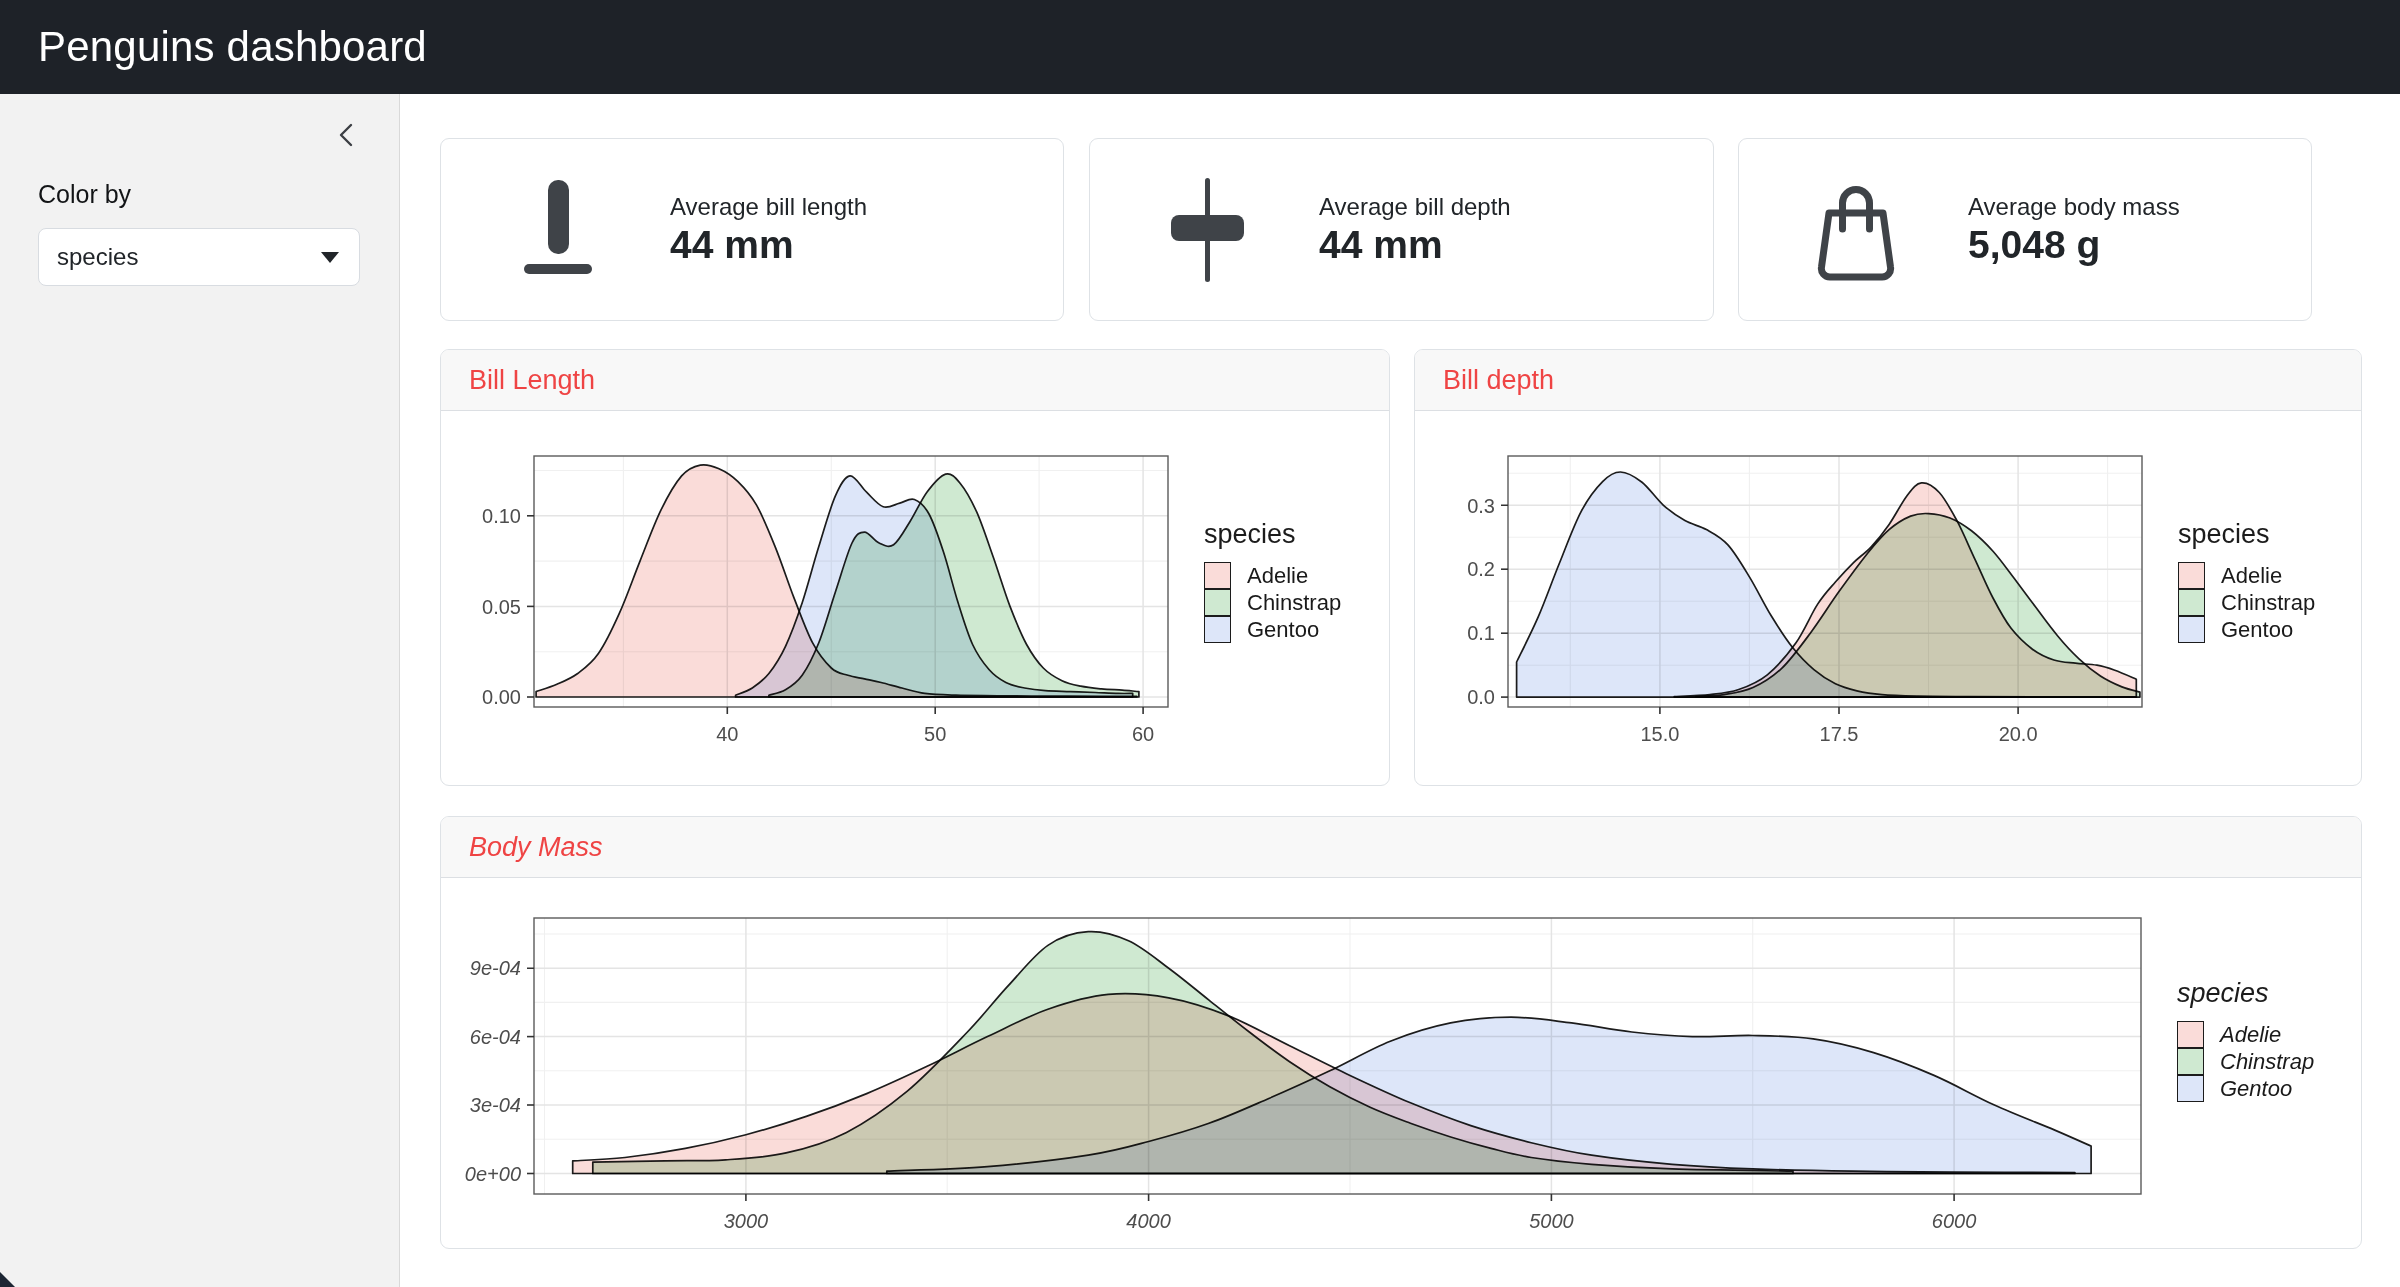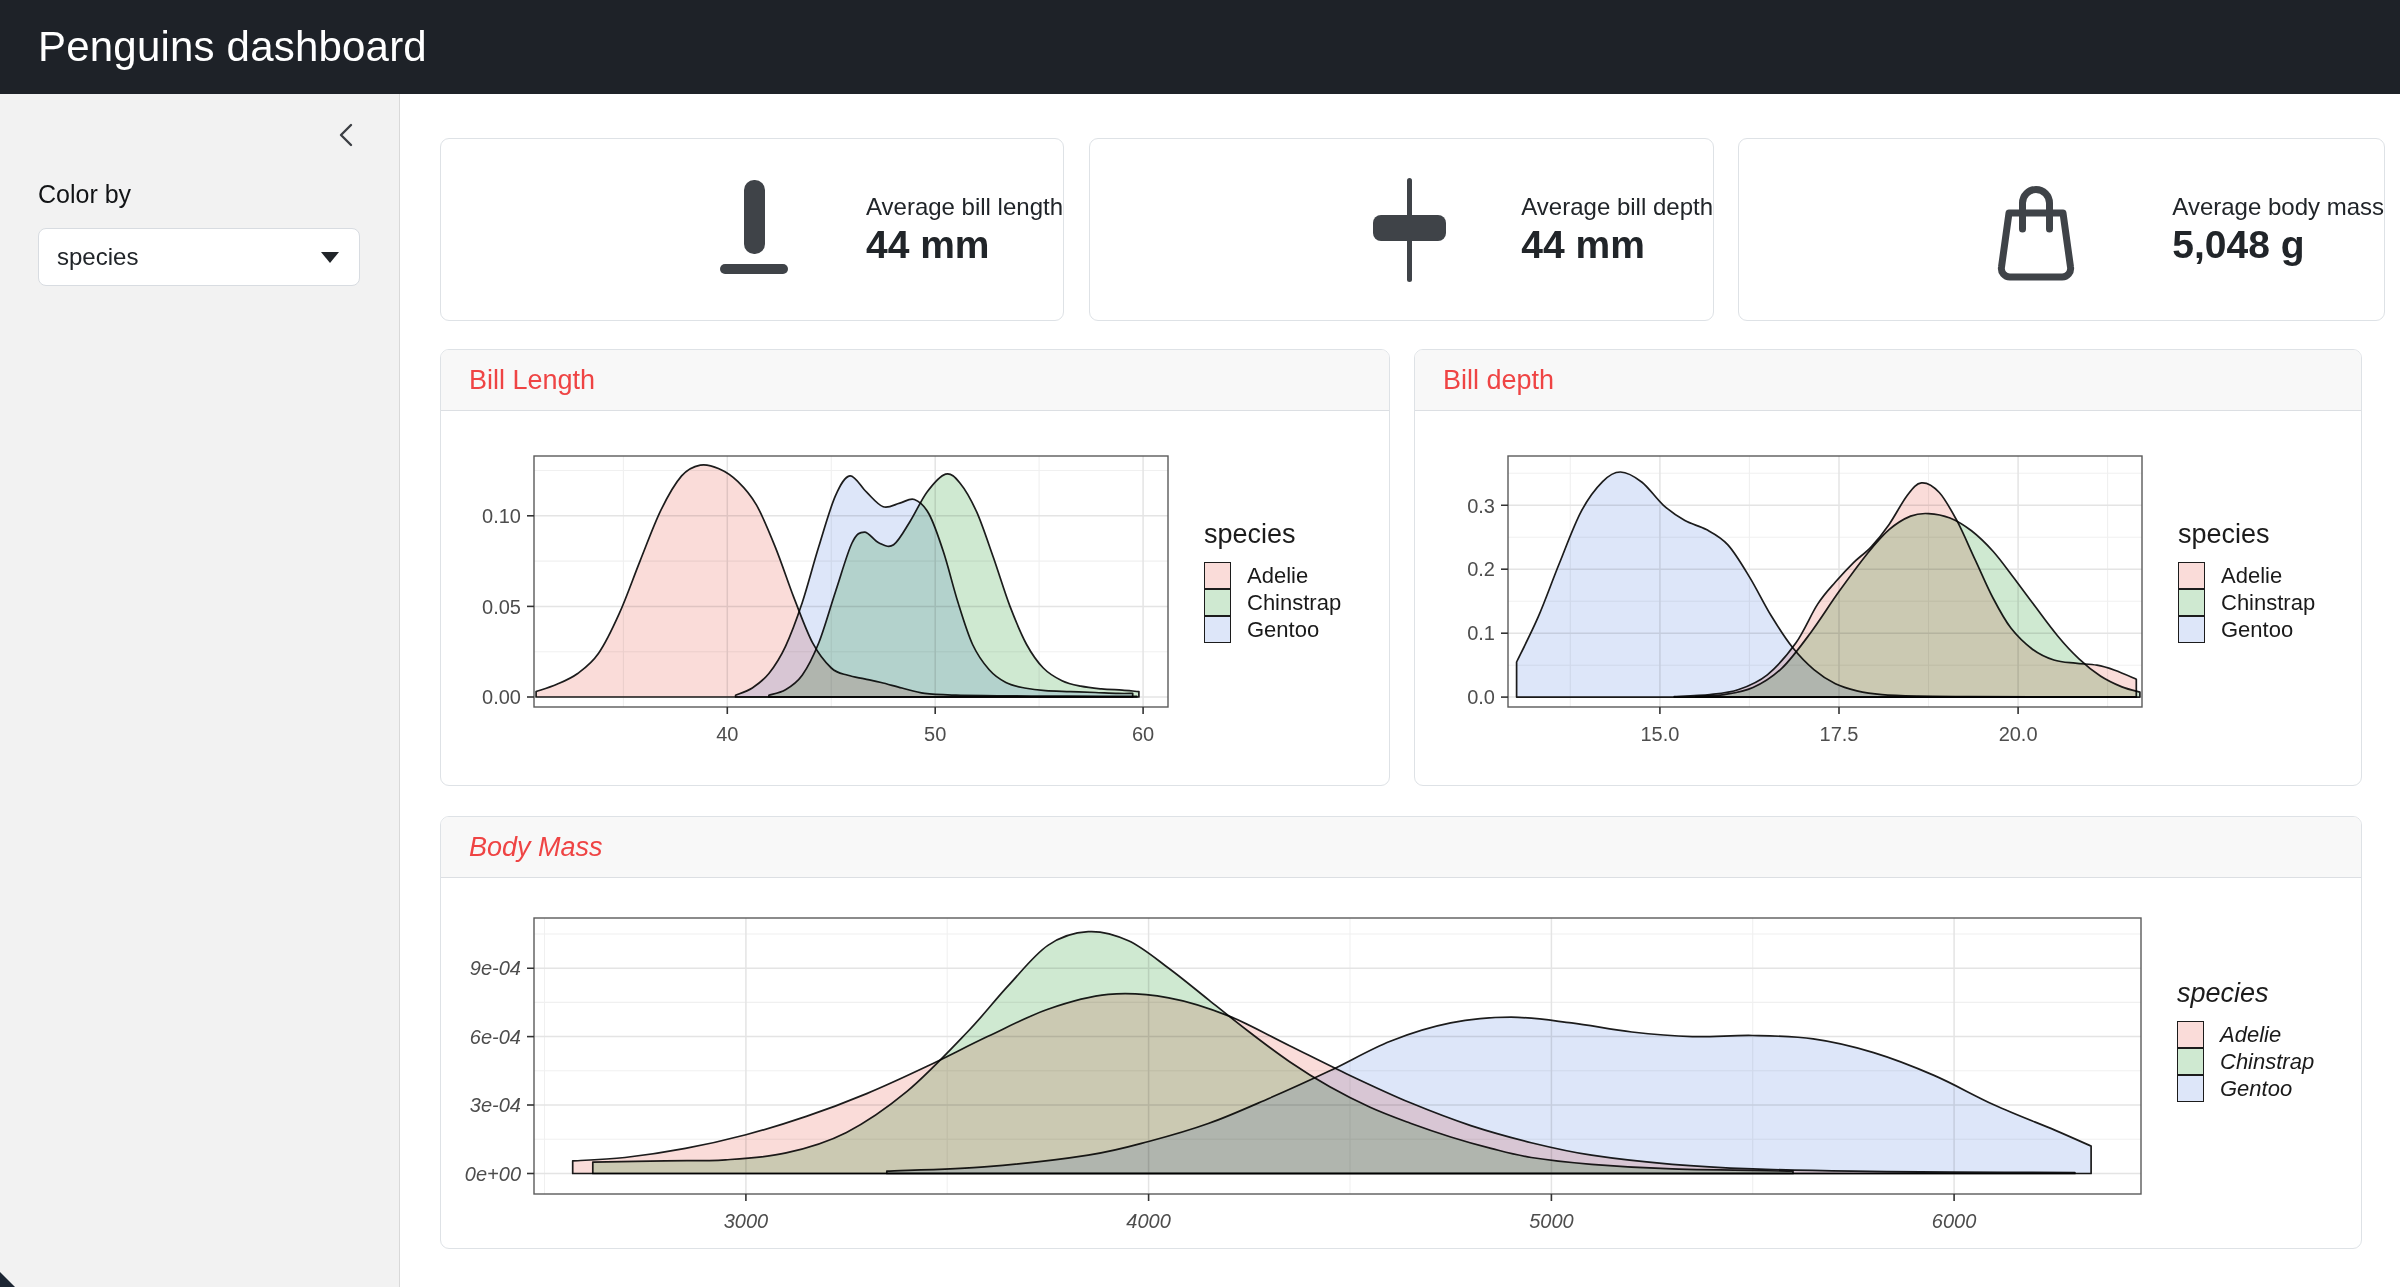--- a/index.html
+++ b/index.html
@@ -20,21 +20,21 @@
   .select-box{position:absolute;top:134px;left:38px;width:322px;height:58px;background:#ffffff;
               border:1px solid #d8dce1;border-radius:8px;box-sizing:border-box;display:flex;
               align-items:center;justify-content:space-between;padding:0 20px 0 18px;cursor:pointer;}
   .select-box .value{font-size:24px;color:#212529;}
   .caret{width:0;height:0;border-left:9px solid transparent;border-right:9px solid transparent;
          border-top:11px solid #212529;}
 
   
   .vbox{position:absolute;top:138px;height:183px;background:#fff;border:1px solid #dee2e6;
         border-radius:9px;box-sizing:border-box;display:flex;align-items:center;
-        padding-left:24px;justify-content:flex-end;}
+        padding-left:67px;}
   .vb-icon{width:100px;height:120px;flex:none;}
   .vb-text{margin-left:62px;}
   .vb-title{font-size:24px;color:#212529;}
   .vb-value{font-size:39px;font-weight:700;color:#212529;margin-top:2px;}
 
   
   .card{position:absolute;background:#fff;border:1px solid #dee2e6;border-radius:9px;
         box-sizing:border-box;overflow:hidden;}
   .card-header{height:60px;background:#f8f8f8;border-bottom:1px solid #dcdfe3;
                display:flex;align-items:center;padding-left:28px;font-size:27px;color:#ef4444;}
@@ -96,21 +96,21 @@
         <rect x="48" y="8" width="5" height="104" rx="2.5" fill="#3f4348"></rect>
         <rect x="14" y="45" width="73" height="26" rx="8" fill="#3f4348"></rect>
       </svg>
     </div>
     <div class="vb-text">
       <div class="vb-title">Average bill depth</div>
       <div class="vb-value">44 mm</div>
     </div>
   </div>
 
-  <div class="vbox" style="left:1738px;width:647px;gap:24px;">
+  <div class="vbox" style="left:1738px;width:574px;">
     <div class="vb-icon">
       <svg width="100" height="120" viewBox="0 0 100 120" fill="none" stroke="#3f4348" stroke-width="7">
         <path d="M23 43 H77 L84.5 97 a8.5 8.5 0 0 1 -8.5 10 H24 a8.5 8.5 0 0 1 -8.5 -10 Z" stroke-linejoin="round"></path>
         <path d="M36.5 59 V33 a13.5 13.5 0 0 1 27 0 V59" stroke-linecap="round"></path>
       </svg>
     </div>
     <div class="vb-text">
       <div class="vb-title">Average body mass</div>
       <div class="vb-value">5,048 g</div>
     </div>

